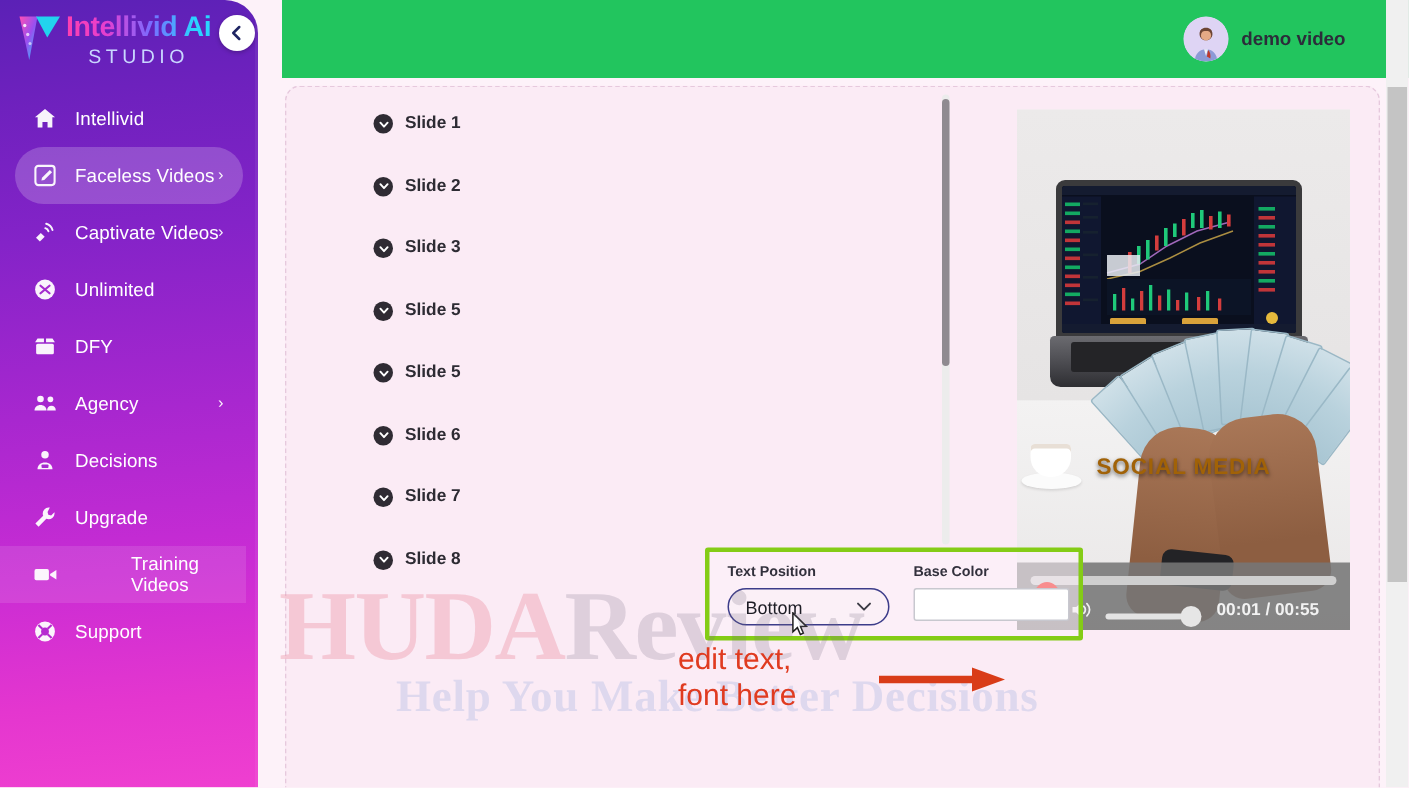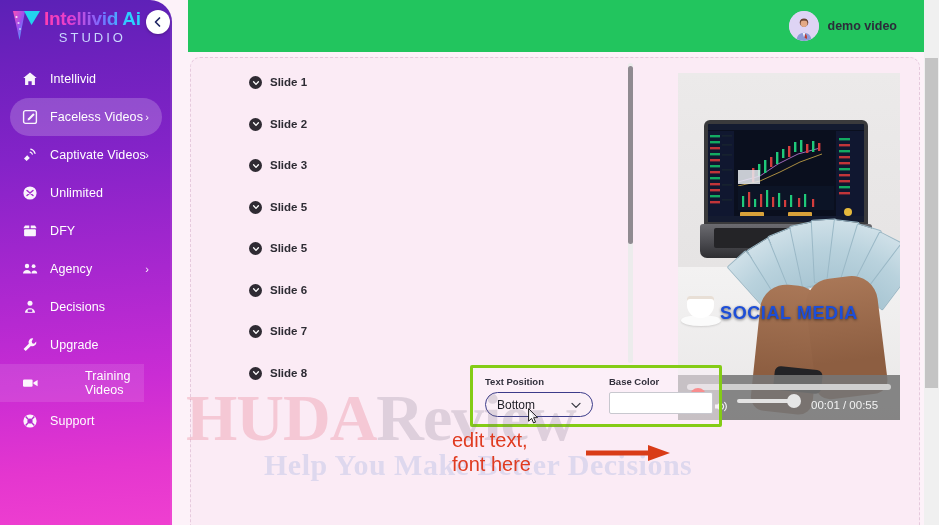--- a/index.html
+++ b/index.html
@@ -39,21 +39,21 @@
   .nav { position: absolute; left: 0; top: 60px; width: 172px; }
   .nav-item {
     position: relative; display: flex; align-items: center; height: 38px;
     margin: 0 10px 0 10px; padding-left: 12px; border-radius: 19px;
     color: #ffffff; font-size: 12.5px; cursor: pointer;
   }
   .nav-item .ic { width: 22px; display: flex; align-items: center; justify-content: flex-start; opacity: .95; }
   .nav-item .lbl { margin-left: 6px; font-weight: 500; letter-spacing: .1px; }
   .nav-item .chev { position: absolute; right: 13px; font-size: 11px; opacity: .95; }
   .nav-item.active { background: rgba(255,255,255,0.20); }
-  .nav-item.hl { background: rgba(255,255,255,0.11); border-radius: 0; margin: 0; padding-left: 22px; width: 144px; gap: 40px; }
+  .nav-item.hl { background: rgba(255,255,255,0.11); border-radius: 0; margin: 0; padding-left: 22px; width: 164px; gap: 40px; }
 
   
   #topbar { position: absolute; left: 188px; top: 0; right: 0; height: 52px; background: #22c55e; }
   .user-box { position: absolute; right: 42px; top: 11px; display: flex; align-items: center; }
   .avatar { width: 30px; height: 30px; border-radius: 50%; background: #dcd2f5; overflow: hidden; position: relative; }
   .user-name { margin-left: 9px; font-size: 12.5px; color: #2c2c3a; font-weight: 600; }
 
   
   #panel {
     position: absolute; left: 190px; top: 57px; width: 730px; height: 500px;
@@ -85,28 +85,28 @@
   .cup { position:absolute; left:6px; top:0; width:27px; height:22px; background:#fff; border-radius: 3px 3px 13px 13px; box-shadow: inset 0 3px 0 #e8dfd6; }
   .saucer { position:absolute; left:0; top:19px; width:40px; height:11px; background:#fbfbfb; border-radius:50%; box-shadow:0 1px 2px rgba(0,0,0,.12); }
   .money { position: absolute; left: 84px; top: 143px; width: 128px; height: 100px; }
   .bill { position:absolute; width: 26px; height: 64px; background: linear-gradient(180deg,#cfe0e8 0%, #b9d2dd 45%, #a9c6d3 100%); border:1px solid #9ab8c6; border-radius:2px; transform-origin: 50% 100%; }
   .hands { position: absolute; left: 70px; top: 200px; width: 150px; height: 150px; }
   .hand { position:absolute; background: linear-gradient(180deg,#a97757 0%, #8d5e41 70%); border-radius: 26px 26px 14px 14px; }
   .hand.l { left: 8px; top: 12px; width: 62px; height: 128px; transform: rotate(6deg); }
   .hand.r { left: 62px; top: 4px; width: 72px; height: 120px; transform: rotate(-7deg); }
   .watch { position:absolute; left: 26px; top: 95px; width: 48px; height: 24px; background:#232326; border-radius:6px; transform: rotate(6deg); }
   .vtext { position: absolute; left: 0; top: 230px; width: 100%; text-align: center;
-    font-size: 18px; font-weight: 700; color: #1d4ed8; letter-spacing: .6px;
+    font-size: 15px; font-weight: 700; color: #a16207; letter-spacing: .6px;
     text-shadow: 0 1px 3px rgba(0,0,0,.55); }
 
   
   .vcontrols { position: absolute; left: 0; bottom: 0; width: 100%; height: 45px; background: rgba(118,118,118,0.88); }
   .prog-track { position:absolute; left: 9px; top: 9px; width: 204px; height: 6px; background:#cfcfcf; border-radius: 3px; cursor: pointer;}
   .prog-knob { position:absolute; left: 3px; top: 4px; width: 16px; height: 16px; background:#f1120d; border-radius:50%; cursor:grab;}
-  .vrow { position:absolute; left: 11px; top: 24px; display:flex; align-items:flex-start; }
+  .vrow { position:absolute; left: 11px; top: 24px; display:flex; align-items:flex-end;font-weight:bold; }
   .vbtn { width: 16px; height: 14px; display:flex; align-items:center; justify-content:center; cursor:pointer; }
   .vol-track { margin-left: 8px; width: 62px; height: 4px; background: #e3e3e3; border-radius:2px; position:relative; cursor:pointer;}
   .vol-knob { position:absolute; right:-2px; top:-5px; width:14px; height:14px; background:#e6e6e6; border-radius:50%; }
   .vtime { margin-left: 12px; font-size: 11.5px; color: #f2f2f2; font-family:"Liberation Sans",sans-serif; }
 
   
   #optionbar {
     position: absolute; left: 470px; top: 365px; width: 252px; height: 62px;
     border: 3px solid #84cc16; background: rgba(253,242,249,0.55); border-radius: 2px;
   }

